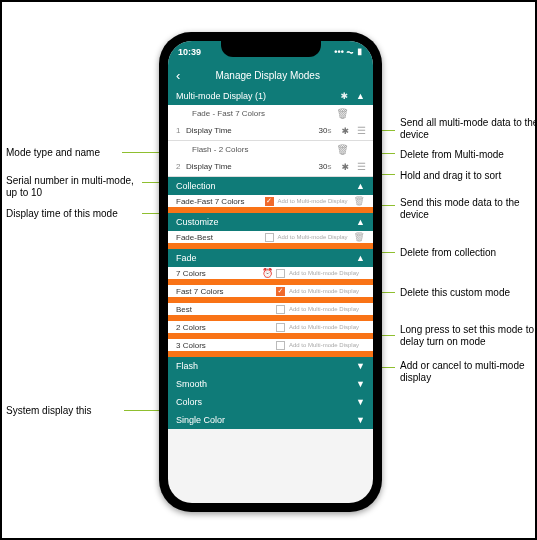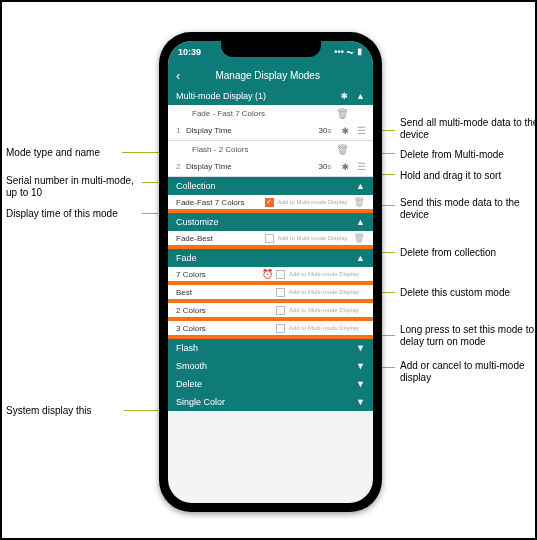--- a/index.html
+++ b/index.html
@@ -94,21 +94,21 @@
   .mm-row2 .dtime { margin-left: auto; }
   .mm-row2 .unit { margin-right: 10px; color: #888; }
   .mm-row2 .bt { margin-right: 8px; color: #777; font-size: 9px; }
   .mm-row2 .drag { color: #aaa; font-size: 10px; letter-spacing: -1px; }
 
   .coll-row, .mode-row {
     background: #fff;
     display: flex; align-items: center;
     padding: 4px 8px;
     font-size: 8px; color: #333;
-    border-bottom: 4px solid #f97316;
+    border-bottom: 6px solid #f97316;
     height: 18px;
   }
   .coll-row .name, .mode-row .name { flex: 0 0 auto; }
   .mode-row .spacer, .coll-row .spacer { flex: 1; }
   .chk {
     width: 9px; height: 9px;
     border: 1px solid #bbb; margin-right: 4px;
     display: inline-flex; align-items: center; justify-content: center;
     font-size: 7px; color: #fff;
   }
@@ -235,20 +235,26 @@
         <span class="chev">▲</span>
       </div>
       <div class="mode-row">
         <span class="name">7 Colors</span>
         <span class="spacer"></span>
         <span class="alarm">⏰</span>
         <span class="chk"></span>
         <span class="addlbl">Add to Multi-mode Display</span>
       </div>
       <div class="mode-row">
+        <span class="name">Fast 7 Colors</span>
+        <span class="spacer"></span>
+        <span class="chk checked">✓</span>
+        <span class="addlbl">Add to Multi-mode Display</span>
+      </div>
+      <div class="mode-row">
         <span class="name">Best</span>
         <span class="spacer"></span>
         <span class="chk"></span>
         <span class="addlbl">Add to Multi-mode Display</span>
       </div>
       <div class="mode-row">
         <span class="name">2 Colors</span>
         <span class="spacer"></span>
         <span class="chk"></span>
         <span class="addlbl">Add to Multi-mode Display</span>
@@ -262,21 +268,21 @@
 
       <div class="section-header">
         <span>Flash</span>
         <span class="chev">▼</span>
       </div>
       <div class="section-header">
         <span>Smooth</span>
         <span class="chev">▼</span>
       </div>
       <div class="section-header">
-        <span>Delete</span>
+        <span>Colors</span>
         <span class="chev">▼</span>
       </div>
       <div class="section-header">
         <span>Single Color</span>
         <span class="chev">▼</span>
       </div>
 
     </div>
   </div>
 </div>

